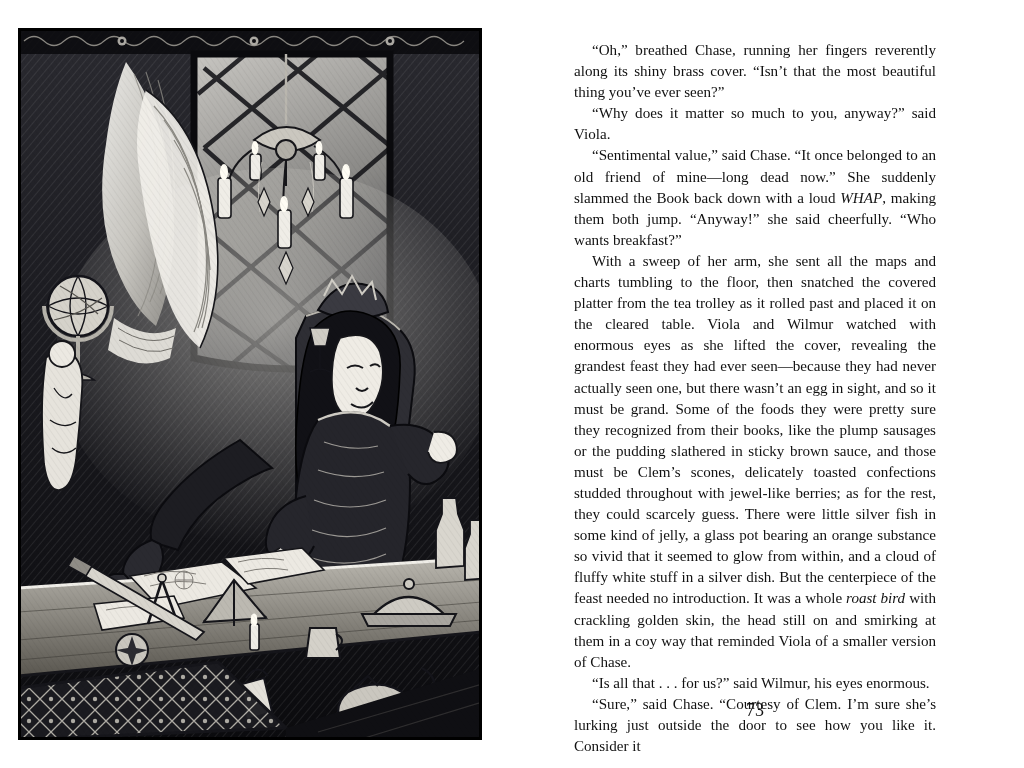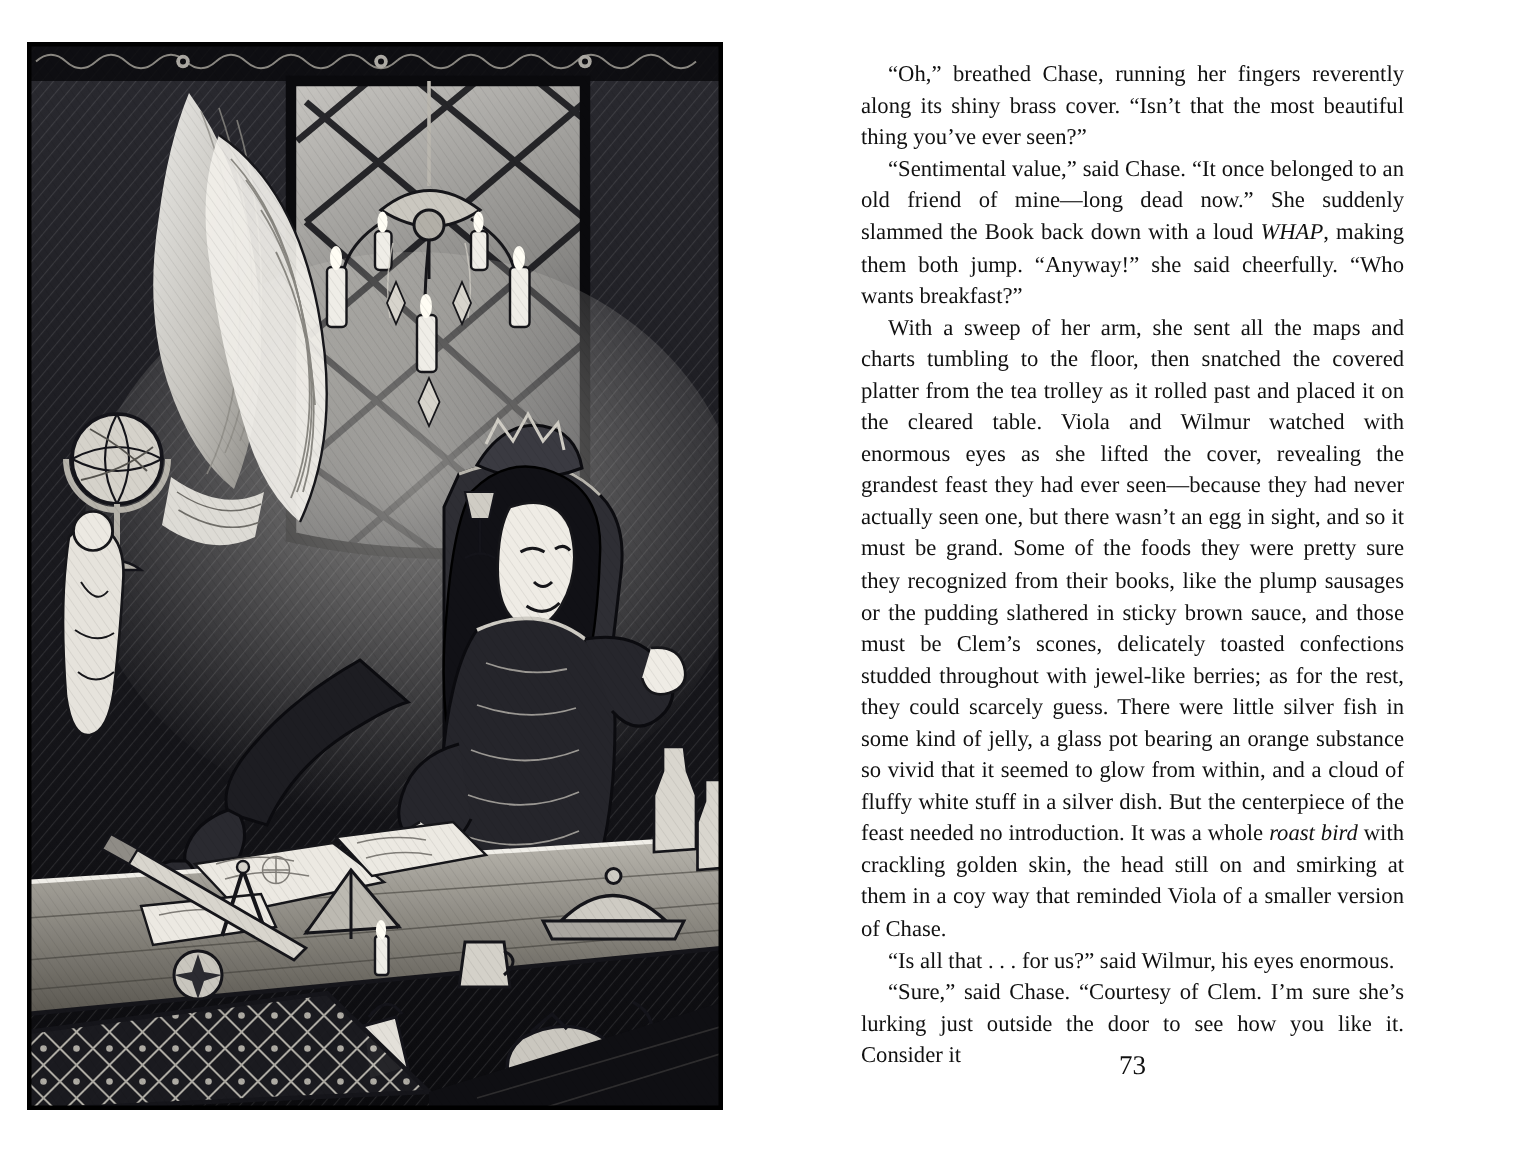--- a/index.html
+++ b/index.html
@@ -365,20 +365,21 @@
         <rect x="0" y="0" width="464" height="712" fill="none" stroke="#000000" stroke-width="6"></rect>
       </svg>
     </div>
   </div>
 
   <div class="page-right">
     <div class="textblock">
 
       <p class="indent"><span>“Oh,” breathed Chase, running her fingers reverently along its shiny brass cover. “Isn’t that the most beautiful thing you’ve ever seen?”</span></p>
 
+      <p class="indent"><span>“Why does it matter so much to you, anyway?” said Viola.</span></p>
 
       <p class="indent"><span>“Sentimental value,” said Chase. “It once belonged to an old friend of mine—long dead now.” She suddenly slammed the Book back down with a loud </span><i>WHAP</i><span>, making them both jump. “Anyway!” she said cheerfully. “Who wants breakfast?”</span></p>
 
       <p class="indent"><span>With a sweep of her arm, she sent all the maps and charts tumbling to the floor, then snatched the covered platter from the tea trolley as it rolled past and placed it on the cleared table. Viola and Wilmur watched with enormous eyes as she lifted the cover, revealing the grandest feast they had ever seen—because they had never actually seen one, but there wasn’t an egg in sight, and so it must be grand. Some of the foods they were pretty sure they recognized from their books, like the plump sausages or the pudding slathered in sticky brown sauce, and those must be Clem’s scones, delicately toasted confections studded throughout with jewel-like berries; as for the rest, they could scarcely guess. There were little silver fish in some kind of jelly, a glass pot bearing an orange substance so vivid that it seemed to glow from within, and a cloud of fluffy white stuff in a silver dish. But the centerpiece of the feast needed no introduction. It was a whole </span><i>roast bird</i><span> with crackling golden skin, the head still on and smirking at them in a coy way that reminded Viola of a smaller version of Chase.</span></p>
 
       <p class="indent"><span>“Is all that . . . for us?” said Wilmur, his eyes enormous.</span></p>
 
       <p class="indent"><span>“Sure,” said Chase. “Courtesy of Clem. I’m sure she’s lurking just outside the door to see how you like it. Consider it</span></p>
 
     </div>

